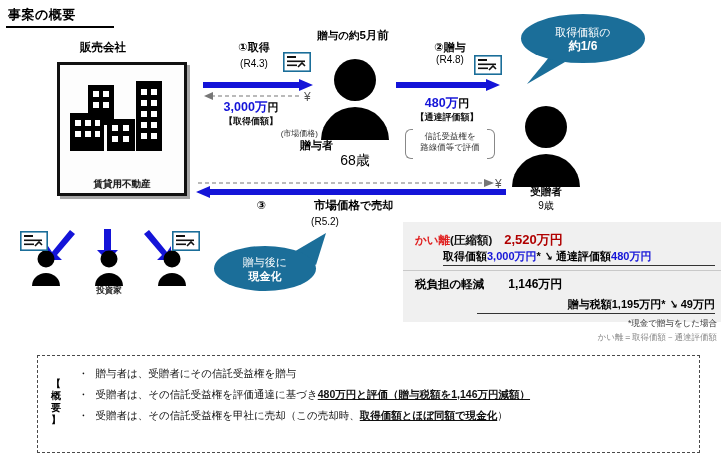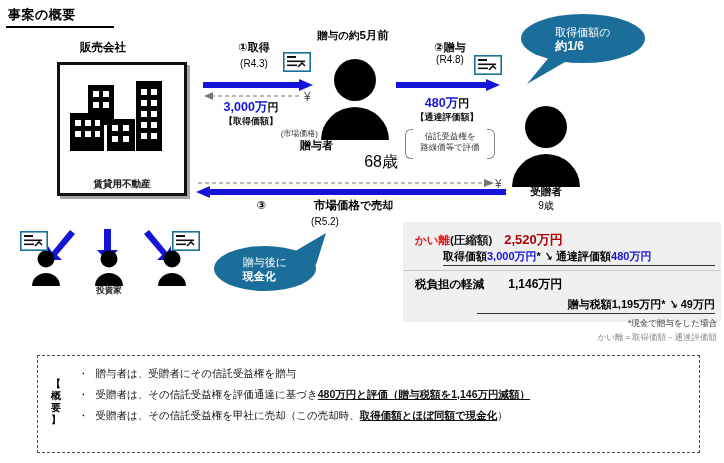--- a/index.html
+++ b/index.html
@@ -82,22 +82,22 @@
   #gift-timing b{font-size:11.5px;}
   #doc-donor{left:283px;top:52px;}
 
   
   #donor-figure{left:318px;top:58px;width:74px;height:82px;}
   #donor-label{
     left:300px;top:138px;width:110px;text-align:left;
     font-size:11px;font-weight:bold;
   }
   #donor-age{
-    left:288px;top:152px;width:110px;text-align:right;
-    font-size:16px;
+    left:300px;top:152px;width:110px;text-align:center;
+    font-size:14px;
   }
 
   
   #flow2-label{
     left:404px;top:40px;width:92px;text-align:center;
     font-size:11px;font-weight:bold;
   }
   #flow2-date{
     left:404px;top:54px;width:92px;text-align:center;
     font-size:10px;
@@ -150,21 +150,21 @@
   }
   #flow3-label .hl{font-size:11.5px;margin-left:48px;}
   #flow3-date{
     left:230px;top:216px;width:190px;text-align:center;
     font-size:10px;
   }
 
   
   .bubble{
     background:#1b6e99;color:#fff;border-radius:50%/50%;
-    text-align:left;display:flex;align-items:center;justify-content:center;
+    text-align:center;display:flex;align-items:center;justify-content:center;
     line-height:14px;
   }
   #bubble-ratio{
     left:521px;top:14px;width:124px;height:49px;
     font-size:11px;
   }
   #bubble-ratio b{font-size:12px;}
   #bubble-ratio-tail{left:527px;top:50px;width:40px;height:34px;}
   #bubble-cash{
     left:214px;top:246px;width:102px;height:45px;

